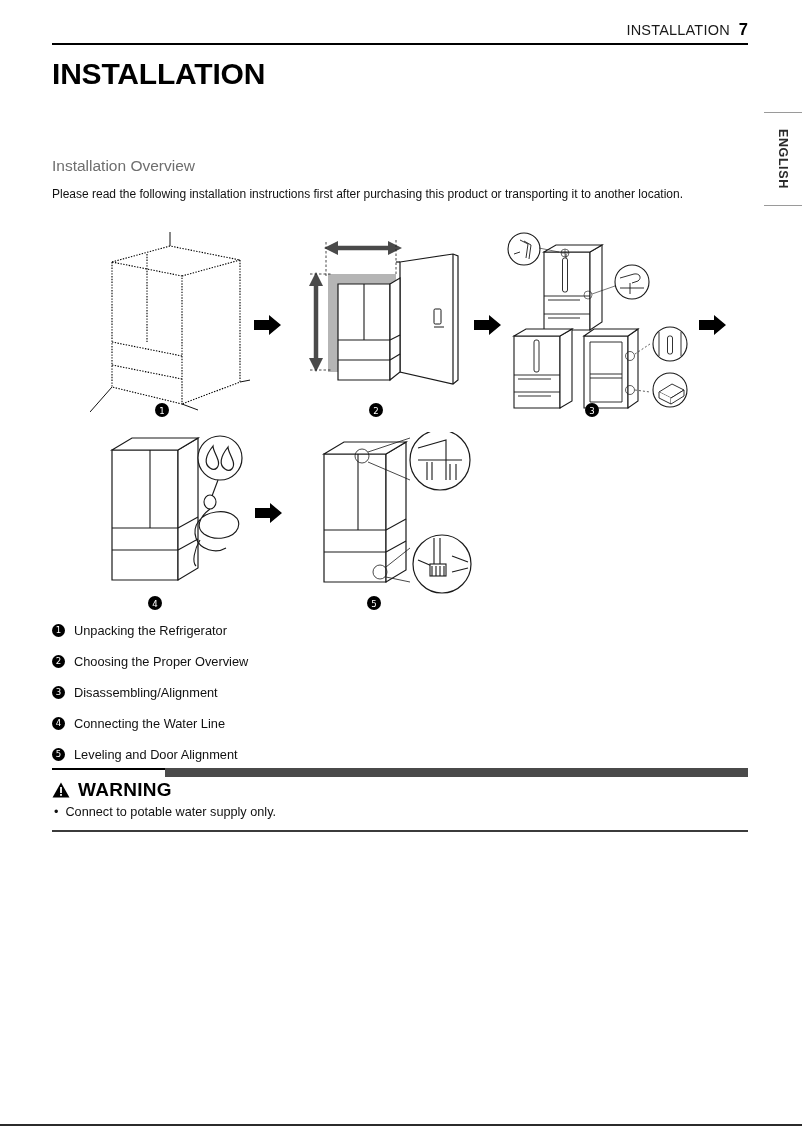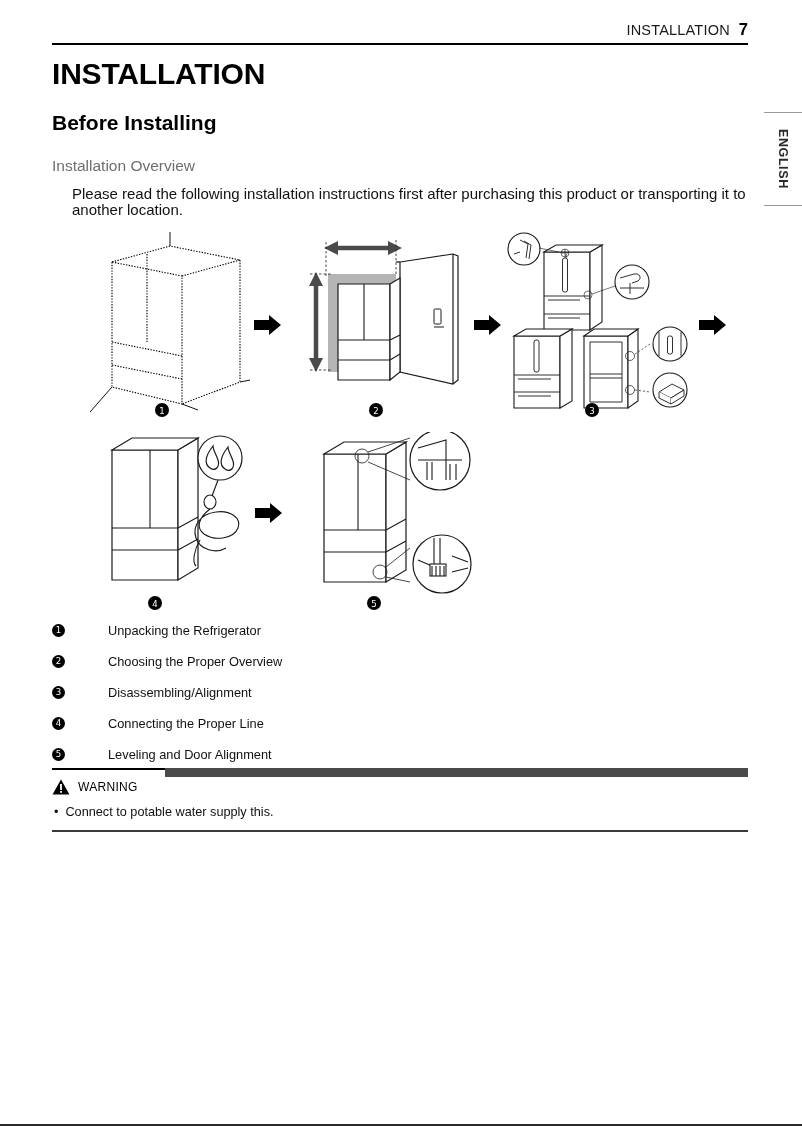--- a/index.html
+++ b/index.html
@@ -97,24 +97,23 @@
     top: 157px;
     font-size: 15.5px;
     font-weight: normal;
     color: #6e6e6e;
   }
   .intro {
     position: absolute;
     left: 52px;
     top: 186px;
     width: 700px;
-    font-size: 15px;
+    font-size: 12px;
     line-height: 16px;
     color: #111;
-    margin-left: 20px;
   }
 
   
   .figures {
     position: absolute;
     left: 52px;
     top: 232px;
     width: 700px;
     height: 378px;
   }
@@ -148,21 +147,20 @@
     color: #fff;
     font-size: 8.6px;
     line-height: 13px;
     text-align: center;
     font-family: "DejaVu Sans", sans-serif;
     flex: 0 0 auto;
   }
   .legend-label {
     font-size: 12.8px;
     color: #111;
-    margin-left: 34px;
   }
 
   
   .warn {
     position: absolute;
     left: 52px;
     top: 768px;
     width: 696px;
   }
   .warn-bar-thin {
@@ -184,22 +182,22 @@
   .warn-head {
     position: absolute;
     left: 0;
     top: 11px;
     display: flex;
     align-items: center;
     gap: 8px;
   }
   .warn-tri { display: block; }
   .warn-title {
-    font-size: 12px;
-    font-weight: normal;
+    font-size: 19px;
+    font-weight: bold;
     letter-spacing: .3px;
     color: #000;
   }
   .warn-list {
     position: absolute;
     left: 2px;
     top: 36px;
     width: 690px;
   }
   .warn-li {
@@ -237,21 +235,20 @@
     <span class="header-chapter">INSTALLATION</span>
     <span class="header-page">7</span>
   </div>
   <div class="header-rule"></div>
 
   <div class="side-tab">
     <span>ENGLISH</span>
   </div>
 
   <div class="h1">INSTALLATION</div>
-  <div class="h2">Before Installing</div>
   <div class="h3">Installation Overview</div>
   <div class="intro">Please read the following installation instructions first after purchasing this product or transporting it to another location.</div>
 
   <div class="figures">
 
     <div class="fig" style="left:38px; top:0px;">
       <svg width="160" height="185" viewBox="0 0 160 185">
         <g fill="none" stroke="#000" stroke-width="1.1" stroke-dasharray="1.4 1.4">
           <path d="M22 30 L22 155 L92 172 L92 44 Z"></path>
           <path d="M22 30 L80 14 L150 28 L92 44"></path>
@@ -543,21 +540,21 @@
     <div class="legend-item">
       <span class="num-badge">2</span>
       <span class="legend-label">Choosing the Proper Overview</span>
     </div>
     <div class="legend-item">
       <span class="num-badge">3</span>
       <span class="legend-label">Disassembling/Alignment</span>
     </div>
     <div class="legend-item">
       <span class="num-badge">4</span>
-      <span class="legend-label">Connecting the Proper Line</span>
+      <span class="legend-label">Connecting the Water Line</span>
     </div>
     <div class="legend-item">
       <span class="num-badge">5</span>
       <span class="legend-label">Leveling and Door Alignment</span>
     </div>
   </div>
 
   <div class="warn">
     <div class="warn-bar-thin"></div>
     <div class="warn-bar-thick"></div>
@@ -565,21 +562,21 @@
       <svg class="warn-tri" width="18" height="16" viewBox="0 0 18 16">
         <path d="M9 0.5 L17.5 15.5 L0.5 15.5 Z" fill="#000"></path>
         <rect x="8.1" y="5" width="1.8" height="6" fill="#fff"></rect>
         <rect x="8.1" y="12" width="1.8" height="1.8" fill="#fff"></rect>
       </svg>
       <span class="warn-title">WARNING</span>
     </div>
     <div class="warn-list">
       <div class="warn-li">
         <span class="warn-bullet">•</span>
-        <span>Connect to potable water supply this.</span>
+        <span>Connect to potable water supply only.</span>
       </div>
     </div>
     <div class="warn-rule"></div>
   </div>
 
   <div class="footer-rule"></div>
 
 </div>
 
 </body></html>

